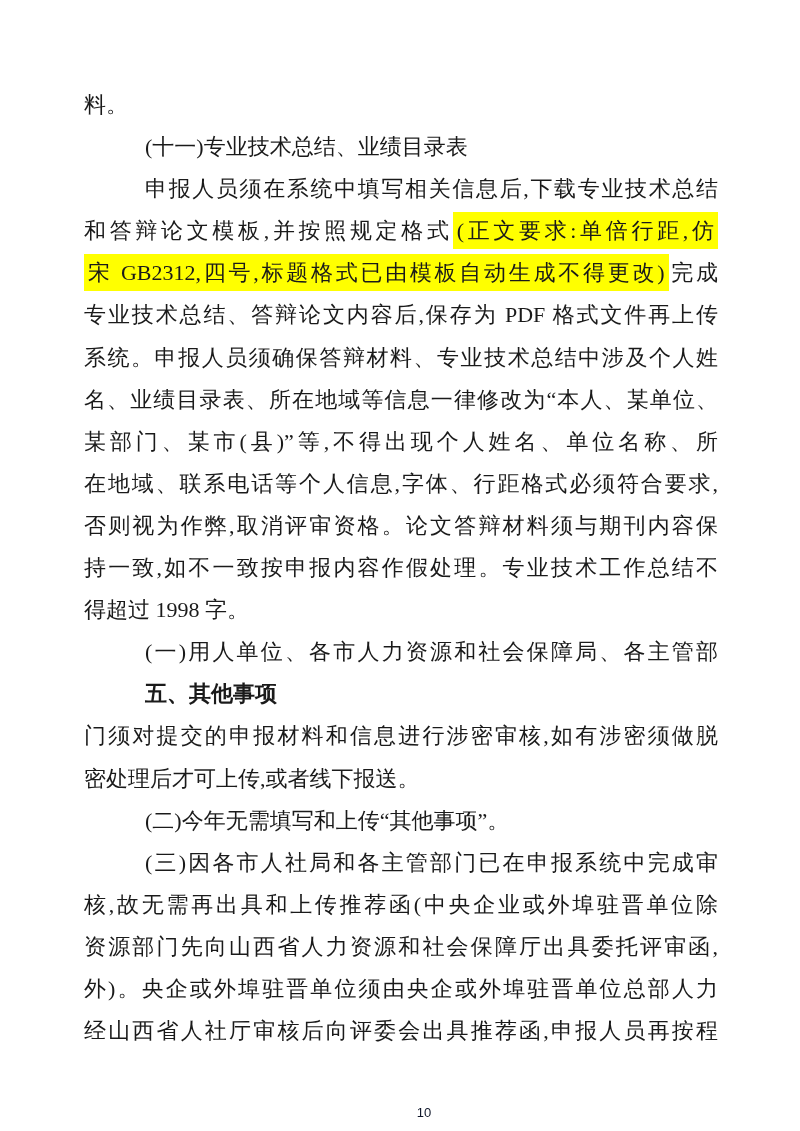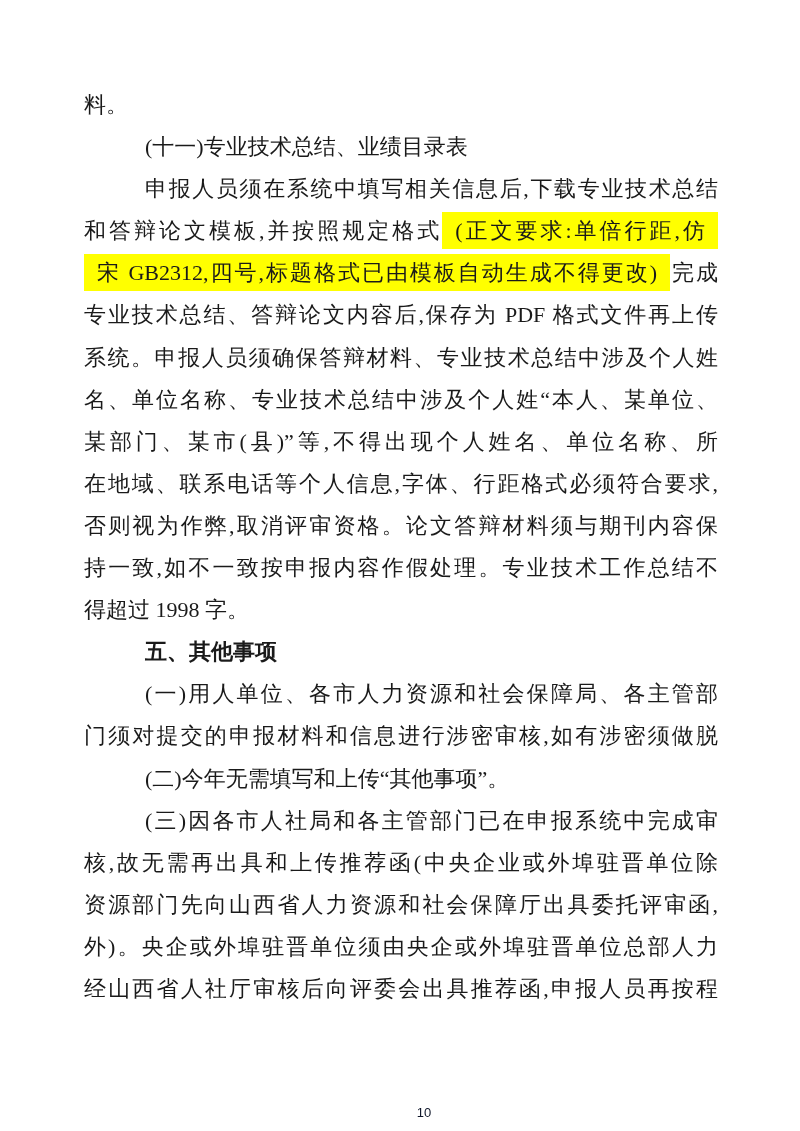--- a/index.html
+++ b/index.html
@@ -41,21 +41,21 @@
     height: 0;
   }
   .line.indent {
     text-indent: 61px;
   }
   .line.bold {
     font-weight: 700;
   }
   .hl {
     background: var(--hl, #ffff00);
-    padding: 6px 13px;
+    padding: 6px 4px;
   }
   .footer {
     position: absolute;
     left: 0;
     top: 1105px;
     width: 100%;
     text-align: center;
     font-size: 13px;
     font-family: "Liberation Sans", sans-serif;
     color: #0f172a;
@@ -67,29 +67,30 @@
 
 <div class="page">
   <div class="doc-body">
       <div class="line"><span>料。</span></div>
       <div class="line indent"><span>(十一)专业技术总结、业绩目录表</span></div>
       <div class="line justify indent"><span>申报人员须在系统中填写相关信息后,下载专业技术总结</span></div>
       <div class="line justify"><span>和答辩论文模板,并按照规定格式</span><span class="hl">(正文要求:单倍行距,仿</span></div>
       <div class="line justify"><span class="hl">宋 GB2312,四号,标题格式已由模板自动生成不得更改)</span><span>完成</span></div>
       <div class="line justify"><span>专业技术总结、答辩论文内容后,保存为 PDF 格式文件再上传</span></div>
       <div class="line justify"><span>系统。申报人员须确保答辩材料、专业技术总结中涉及个人姓</span></div>
-      <div class="line justify"><span>名、单位名称、专业技术总结中涉及个人姓“本人、某单位、</span></div>
+      <div class="line justify"><span>名、业绩目录表、所在地域等信息一律修改为“本人、某单位、</span></div>
       <div class="line justify"><span>某部门、某市(县)”等,不得出现个人姓名、单位名称、所</span></div>
       <div class="line justify"><span>在地域、联系电话等个人信息,字体、行距格式必须符合要求,</span></div>
       <div class="line justify"><span>否则视为作弊,取消评审资格。论文答辩材料须与期刊内容保</span></div>
       <div class="line justify"><span>持一致,如不一致按申报内容作假处理。专业技术工作总结不</span></div>
       <div class="line"><span>得超过 1998 字。</span></div>
+      <div class="line justify indent"><span>(一)用人单位、各市人力资源和社会保障局、各主管部</span></div>
       <div class="line indent bold"><span>五、其他事项</span></div>
-      <div class="line justify indent"><span>(一)用人单位、各市人力资源和社会保障局、各主管部</span></div>
       <div class="line justify"><span>门须对提交的申报材料和信息进行涉密审核,如有涉密须做脱</span></div>
+      <div class="line"><span>密处理后才可上传,或者线下报送。</span></div>
       <div class="line indent"><span>(二)今年无需填写和上传“其他事项”。</span></div>
       <div class="line justify indent"><span>(三)因各市人社局和各主管部门已在申报系统中完成审</span></div>
       <div class="line justify"><span>核,故无需再出具和上传推荐函(中央企业或外埠驻晋单位除</span></div>
       <div class="line justify"><span>资源部门先向山西省人力资源和社会保障厅出具委托评审函,</span></div>
       <div class="line justify"><span>外)。央企或外埠驻晋单位须由央企或外埠驻晋单位总部人力</span></div>
       <div class="line justify"><span>经山西省人社厅审核后向评委会出具推荐函,申报人员再按程</span></div>
     </div>
   <div class="footer">
     <span>10</span>
   </div>

